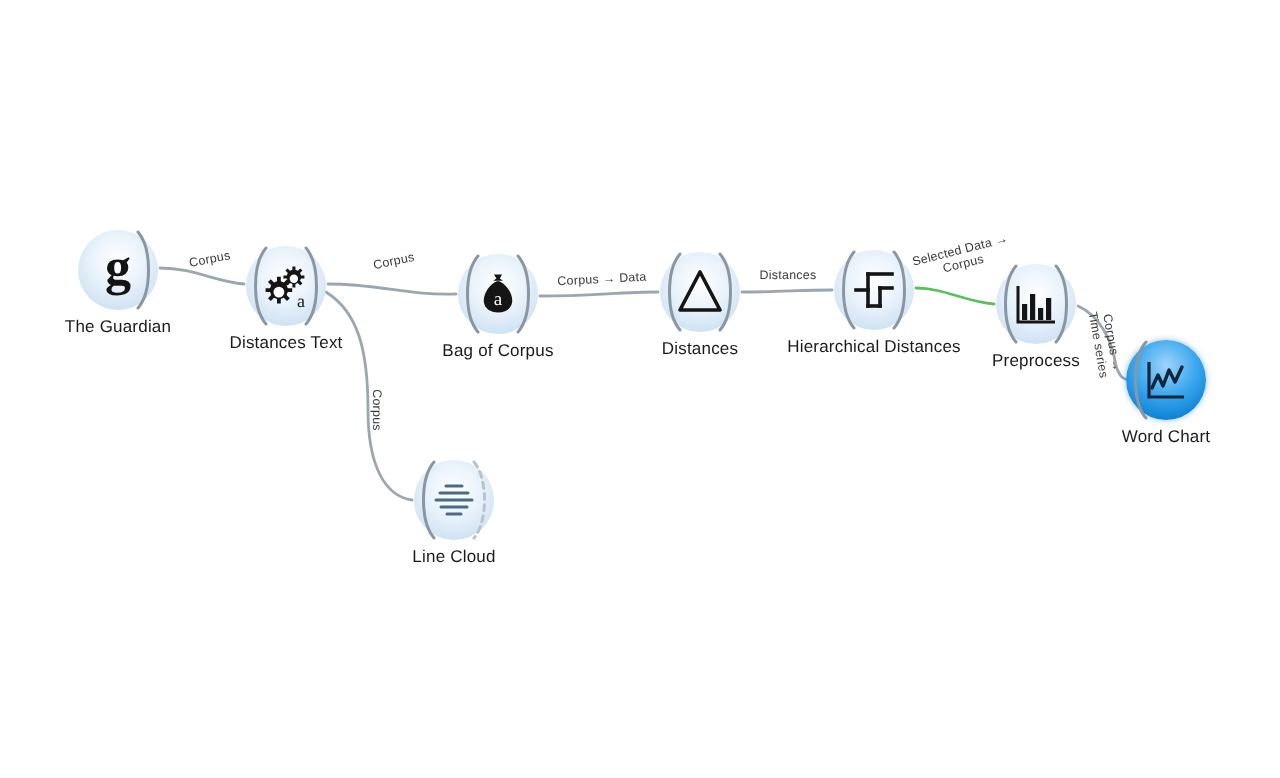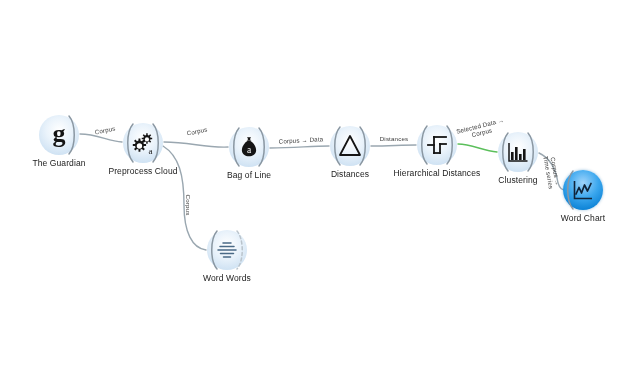--- a/index.html
+++ b/index.html
@@ -133,37 +133,37 @@
           <path d="M8.5 8.4 l1.9 0 0 2.2 1.5 .6 1.6-1.6 1.4 1.4 -1.6 1.6 .6 1.5 2.2 0 0 1.9 -2.2 0 -.6 1.5 1.6 1.6 -1.4 1.4 -1.6-1.6 -1.5 .6 0 2.2 -1.9 0 0-2.2 -1.5-.6 -1.6 1.6 -1.4-1.4 1.6-1.6 -.6-1.5 -2.2 0 0-1.9 2.2 0 .6-1.5 -1.6-1.6 1.4-1.4 1.6 1.6 1.5-.6 z"></path>
           <circle cx="9.45" cy="16.05" r="2.7" fill="#ffffff"></circle>
         </g>
         <text x="18.5" y="23.5" font-family="Liberation Serif, serif" font-size="9" fill="#151515">a</text>
       </svg>
     </div>
     <svg width="60" height="46" style="position:absolute;left:-30px;top:-23px;">
       <path d="M 20 4 C 13 12, 13 34, 20 42" fill="none" stroke="#8a97a2" stroke-width="1.5" stroke-linecap="round"></path>
       <path d="M 40 4 C 47 12, 47 34, 40 42" fill="none" stroke="#8a97a2" stroke-width="1.5" stroke-linecap="round"></path>
     </svg>
-    <div class="node-label">Preprocess Cloud</div>
+    <div class="node-label">Distances Text</div>
   </div>
 
   <div class="node" style="left:249px;top:147px;">
     <div class="node-disc"></div>
     <div class="node-icon">
       <svg width="24" height="24" viewBox="0 0 24 24">
         <path d="M10 2.2 l4 0 -1.1 2.1 1.6 1.1 -4.9 0 1.6-1.1 z" fill="#151515"></path>
         <path d="M11.3 5.6 C 7.4 7.6, 4.6 12, 4.9 15.8 C 5.2 19.3, 8.2 21.3, 12 21.3 C 15.8 21.3, 18.8 19.3, 19.1 15.8 C 19.4 12, 16.6 7.6, 12.7 5.6 Z" fill="#151515"></path>
         <text x="12" y="17.6" text-anchor="middle" font-family="Liberation Serif, serif" font-size="9.5" fill="#ffffff">a</text>
       </svg>
     </div>
     <svg width="60" height="46" style="position:absolute;left:-30px;top:-23px;">
       <path d="M 20 4 C 13 12, 13 34, 20 42" fill="none" stroke="#8a97a2" stroke-width="1.5" stroke-linecap="round"></path>
       <path d="M 40 4 C 47 12, 47 34, 40 42" fill="none" stroke="#8a97a2" stroke-width="1.5" stroke-linecap="round"></path>
     </svg>
-    <div class="node-label">Bag of Line</div>
+    <div class="node-label">Bag of Corpus</div>
   </div>
 
   <div class="node" style="left:350px;top:146px;">
     <div class="node-disc"></div>
     <div class="node-icon">
       <svg width="26" height="26" viewBox="0 0 26 26">
         <path d="M13 3 L23 22 L3 22 Z" fill="none" stroke="#151515" stroke-width="1.8" stroke-linejoin="round"></path>
       </svg>
     </div>
     <svg width="60" height="46" style="position:absolute;left:-30px;top:-23px;">
@@ -204,21 +204,21 @@
           <rect x="13" y="14" width="2.6" height="6"></rect>
           <rect x="17" y="9" width="2.6" height="11"></rect>
         </g>
         <path d="M3 3 L3 21 L21.5 21" fill="none" stroke="#151515" stroke-width="1.5"></path>
       </svg>
     </div>
     <svg width="60" height="46" style="position:absolute;left:-30px;top:-23px;">
       <path d="M 20 4 C 13 12, 13 34, 20 42" fill="none" stroke="#8a97a2" stroke-width="1.5" stroke-linecap="round"></path>
       <path d="M 40 4 C 47 12, 47 34, 40 42" fill="none" stroke="#8a97a2" stroke-width="1.5" stroke-linecap="round"></path>
     </svg>
-    <div class="node-label">Clustering</div>
+    <div class="node-label">Preprocess</div>
   </div>
 
   <div class="node" style="left:583px;top:190px;">
     <div class="node-disc selected"></div>
     <div class="node-icon">
       <svg width="24" height="24" viewBox="0 0 24 24">
         <path d="M3.5 3 L3.5 20.5 L21 20.5" fill="none" stroke="#10243a" stroke-width="1.6"></path>
         <path d="M5 16 L8 9.5 L10.5 15 L13.5 7 L16.5 13 L20 5.5" fill="none" stroke="#10243a" stroke-width="1.7" stroke-linejoin="round" stroke-linecap="round"></path>
       </svg>
     </div>
@@ -238,21 +238,21 @@
           <path d="M4 11 L22 11"></path>
           <path d="M6.5 14.5 L19.5 14.5"></path>
           <path d="M9.5 18 L16.5 18"></path>
         </g>
       </svg>
     </div>
     <svg width="60" height="46" style="position:absolute;left:-30px;top:-23px;">
       <path d="M 20 4 C 13 12, 13 34, 20 42" fill="none" stroke="#8a97a2" stroke-width="1.5" stroke-linecap="round"></path>
       <path d="M 40 4 C 47 12, 47 34, 40 42" fill="none" stroke="#b9c3cb" stroke-width="1.5" stroke-linecap="round" stroke-dasharray="3 2.6"></path>
     </svg>
-    <div class="node-label">Word Words</div>
+    <div class="node-label">Line Cloud</div>
   </div>
 
   <div class="link-label" style="left:105px;top:130px;transform:translate(-50%,-50%) rotate(-11deg);">Corpus</div>
 
   <div class="link-label" style="left:197px;top:131px;transform:translate(-50%,-50%) rotate(-12deg);">Corpus</div>
 
   <div class="link-label" style="left:188px;top:205px;transform:translate(-50%,-50%) rotate(90deg);">Corpus</div>
 
   <div class="link-label" style="left:301px;top:140px;transform:translate(-50%,-50%) rotate(-3deg);">Corpus → Data</div>
 

